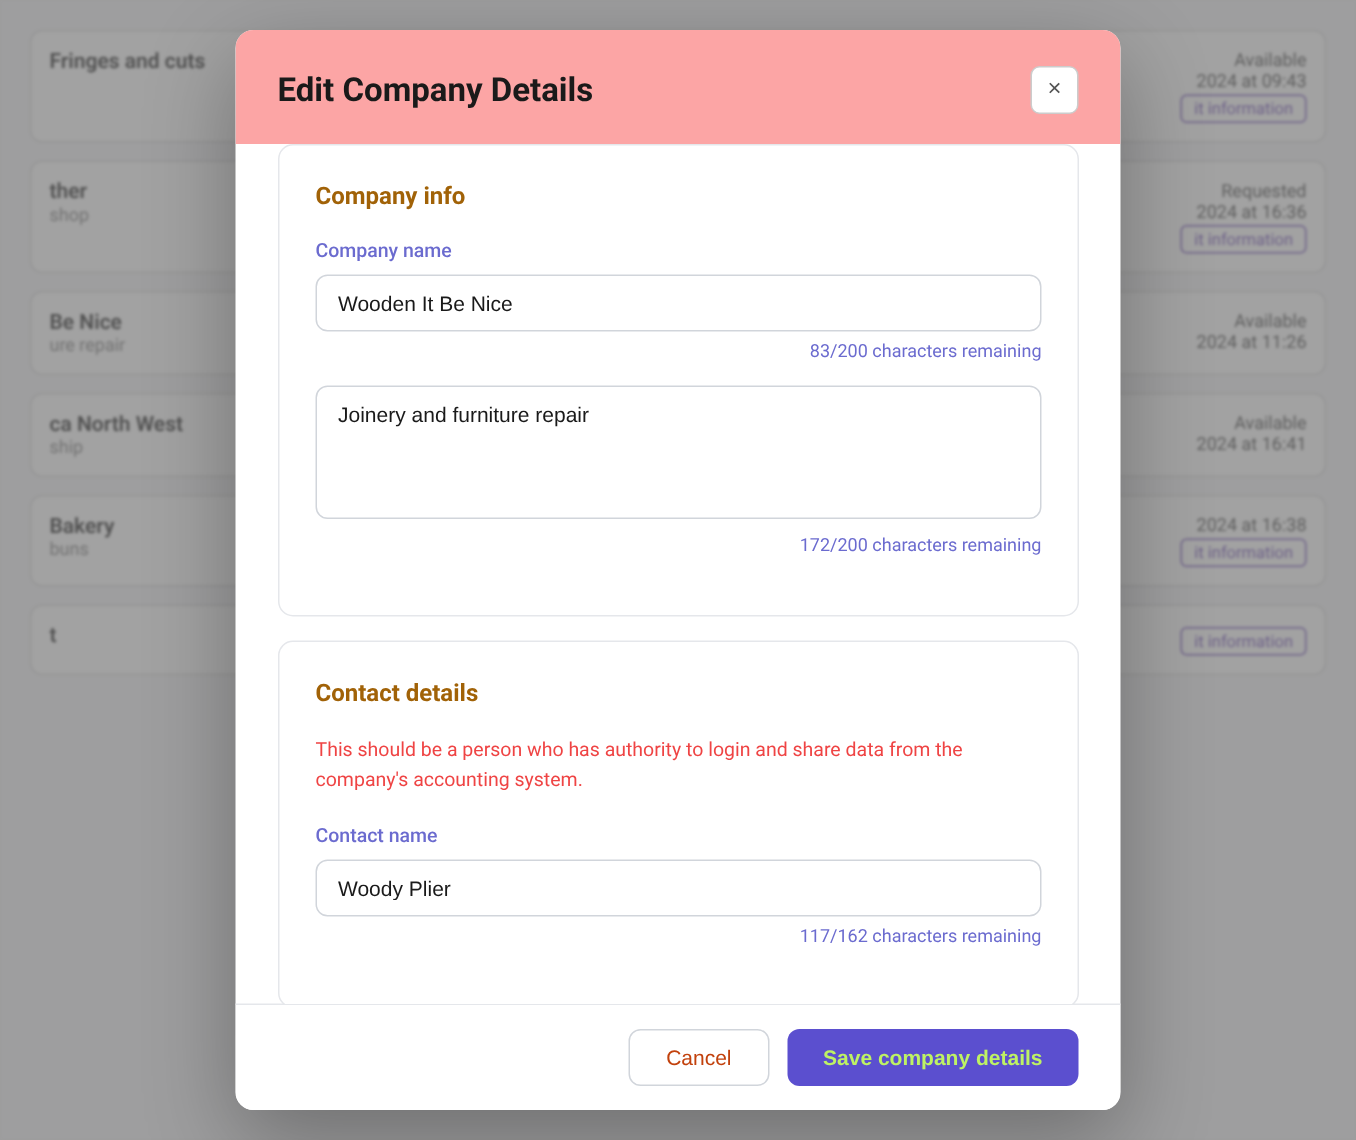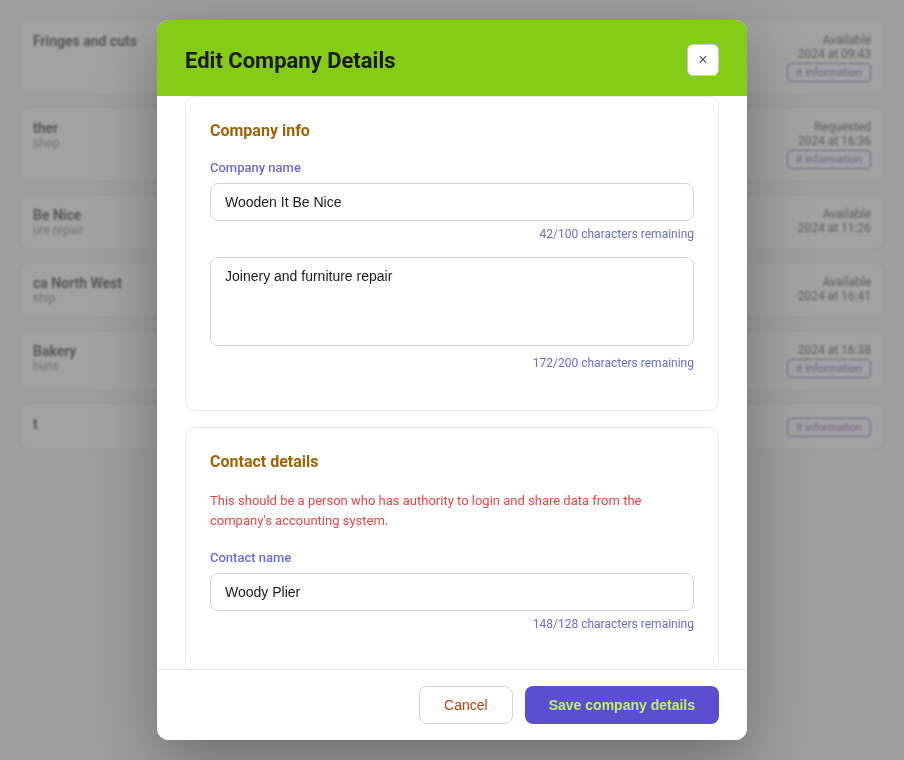--- a/index.html
+++ b/index.html
@@ -90,21 +90,21 @@
       display: flex;
       flex-direction: column;
       overflow: hidden;
     }
 
     .modal-header {
       display: flex;
       align-items: center;
       justify-content: space-between;
       padding: 24px 28px 20px;
-      background: #84cc16;
+      background: #fca5a5;
     }
 
     .modal-title {
       font-size: 22px;
       font-weight: 700;
       color: #1a1a1a;
     }
 
     .close-btn {
       width: 32px;
@@ -299,37 +299,37 @@
     </div>
 
     <div class="modal-body">
 
       <div class="section-card">
         <div class="section-title">Company info</div>
 
         <div class="field-group">
           <label class="field-label">Company name</label>
           <input type="text" class="field-input" value="Wooden It Be Nice" style="">
-          <div class="char-count">42/100 characters remaining</div>
+          <div class="char-count">83/200 characters remaining</div>
         </div>
 
         <div class="field-group">
           <textarea class="field-input" style="">Joinery and furniture repair</textarea>
           <div class="char-count">172/200 characters remaining</div>
         </div>
       </div>
 
       <div class="section-card">
         <div class="section-title">Contact details</div>
         <p class="contact-subtitle">This should be a person who has authority to login and share data from the company's accounting system.</p>
 
         <div class="field-group">
           <label class="field-label">Contact name</label>
           <input type="text" class="field-input" value="Woody Plier" style="">
-          <div class="char-count">148/128 characters remaining</div>
+          <div class="char-count">117/162 characters remaining</div>
         </div>
       </div>
 
     </div>
 
     <div class="modal-footer">
       <button class="btn-cancel">Cancel</button>
       <button class="btn-save">Save company details</button>
     </div>
 

